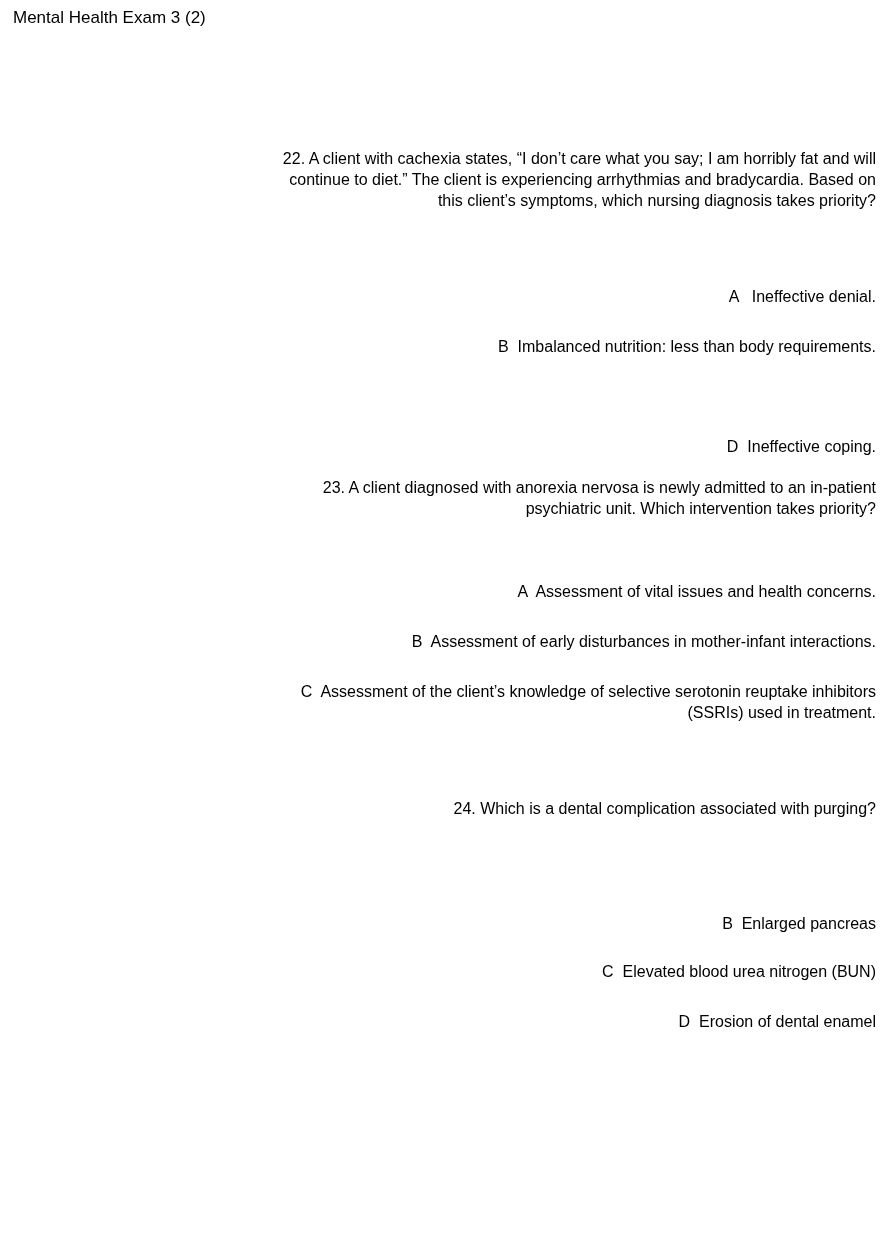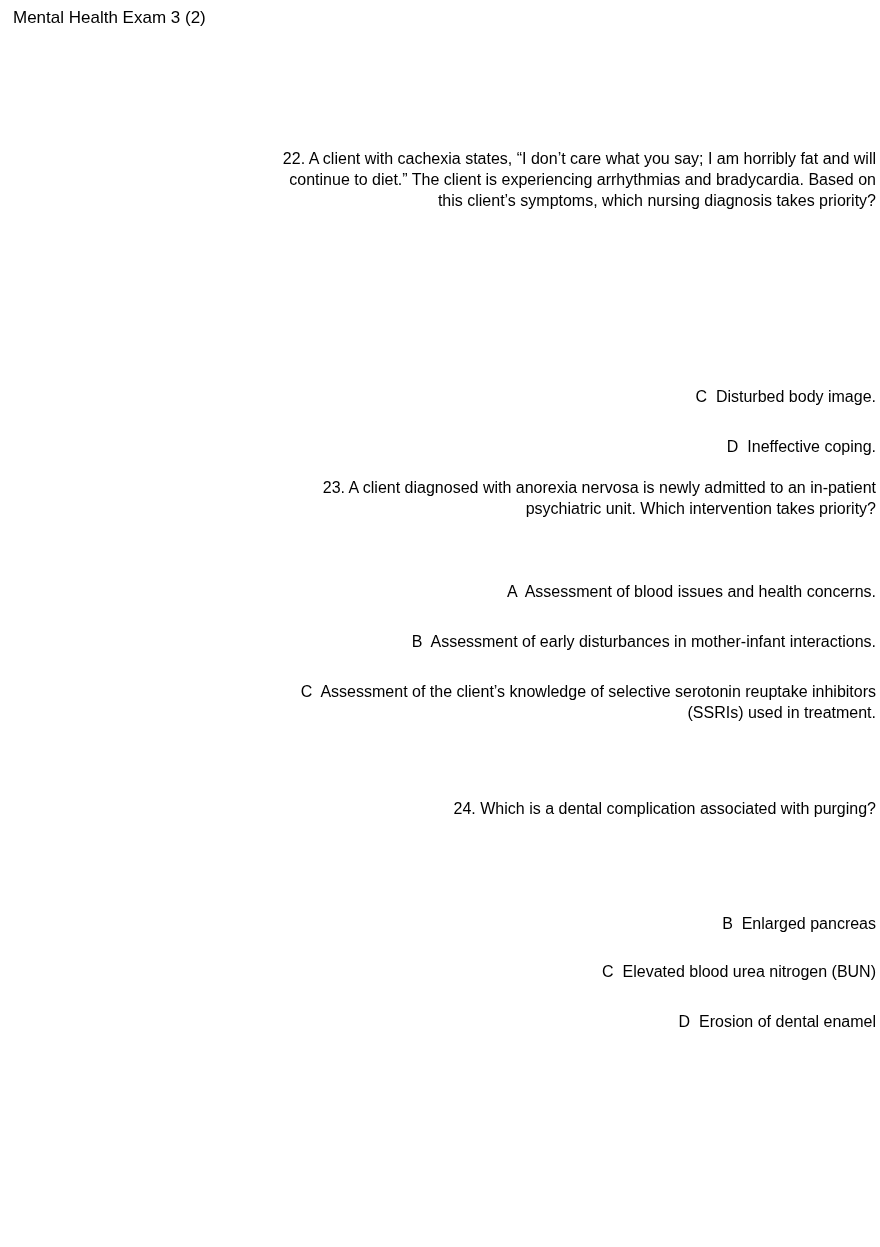--- a/index.html
+++ b/index.html
@@ -39,30 +39,31 @@
 <body>
 
 <div class="page">
 
   <div class="doc-title">Mental Health Exam 3 (2)</div>
 
   <p class="tblock" style="top:148px">22. A client with cachexia states, “I don’t care what you say; I am horribly fat and will
 continue to diet.” The client is experiencing arrhythmias and bradycardia. Based on
 this client’s symptoms, which nursing diagnosis takes priority?</p>
 
+  <p class="tblock" style="top:286px"><span>A</span><span>   </span><span>Ineffective denial.</span></p>
 
+  <p class="tblock" style="top:336px"><span>B</span><span>  </span><span>Imbalanced nutrition: less than body requirements.</span></p>
 
-  <p class="tblock" style="top:386px"><span>C</span><span>  </span><span>Disturbed body image.</span></p>
 
   <p class="tblock" style="top:436px"><span>D</span><span>  </span><span>Ineffective coping.</span></p>
 
   <p class="tblock" style="top:477px">23. A client diagnosed with anorexia nervosa is newly admitted to an in-patient
 psychiatric unit. Which intervention takes priority?</p>
 
-  <p class="tblock" style="top:581px"><span>A</span><span>  </span><span>Assessment of blood issues and health concerns.</span></p>
+  <p class="tblock" style="top:581px"><span>A</span><span>  </span><span>Assessment of vital issues and health concerns.</span></p>
 
   <p class="tblock" style="top:631px"><span>B</span><span>  </span><span>Assessment of early disturbances in mother-infant interactions.</span></p>
 
   <p class="tblock" style="top:681px"><span>C</span><span>  </span><span>Assessment of the client’s knowledge of selective serotonin reuptake inhibitors
 (SSRIs) used in treatment.</span></p>
 
 
   <p class="tblock" style="top:798px">24. Which is a dental complication associated with purging?</p>
 
 

